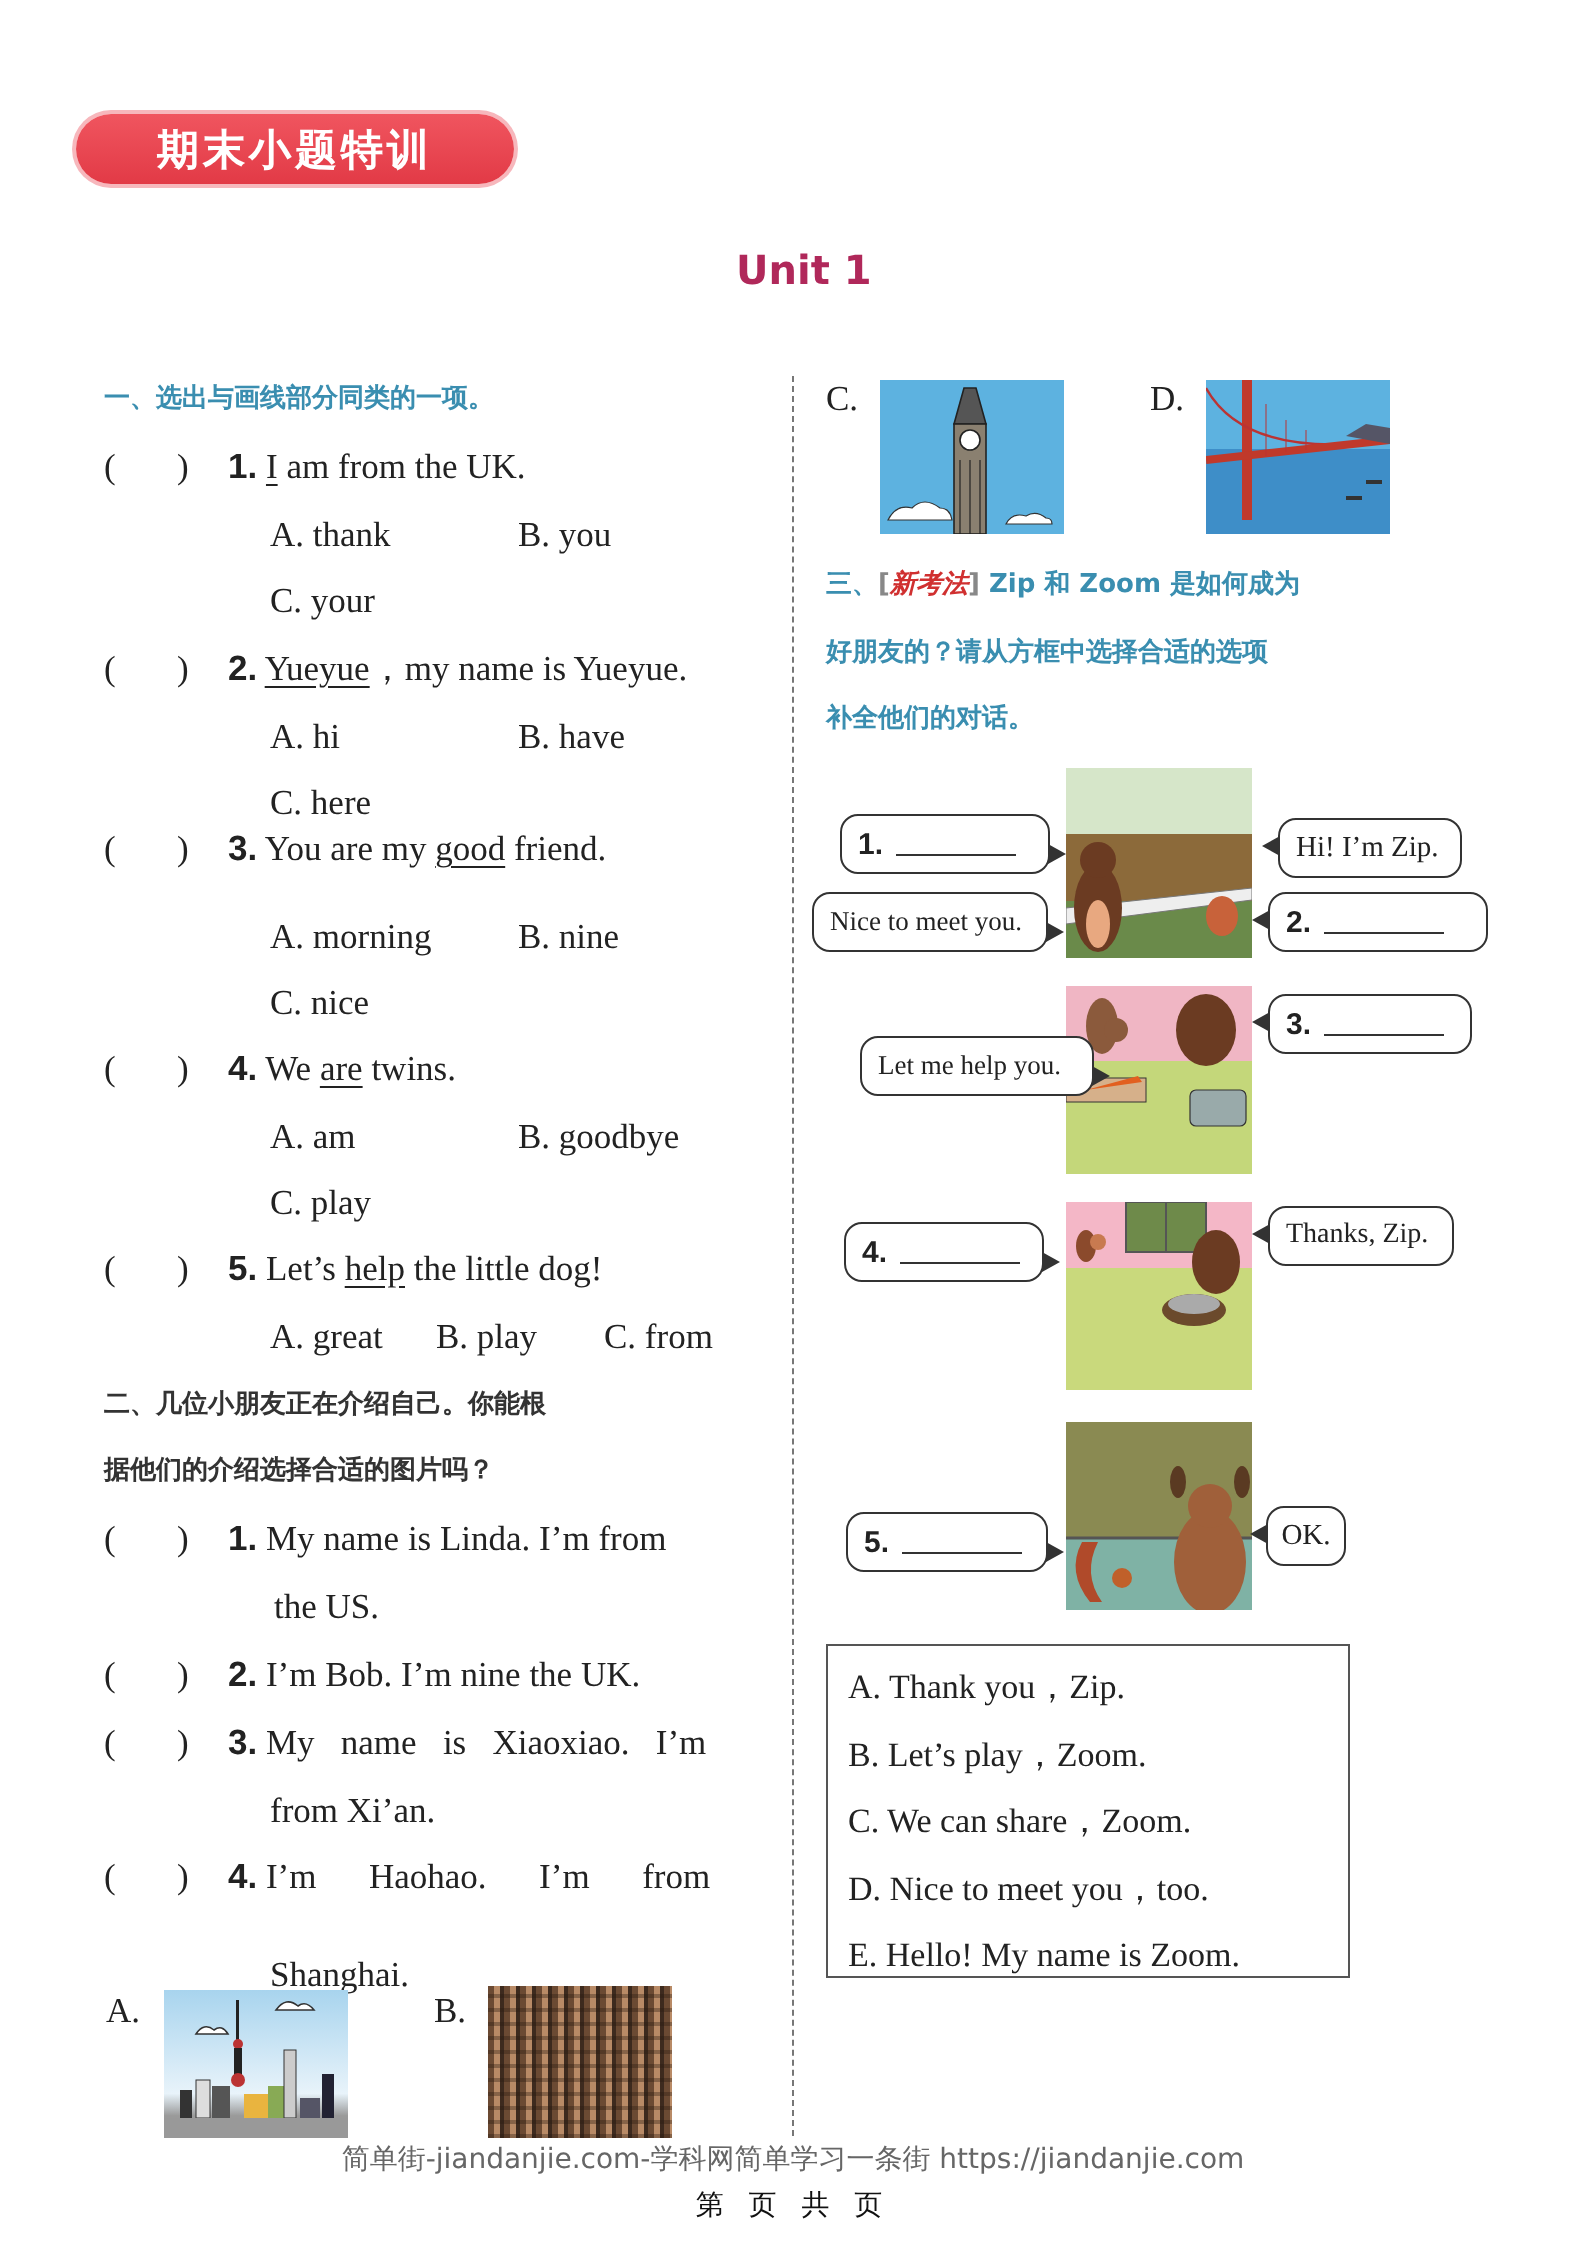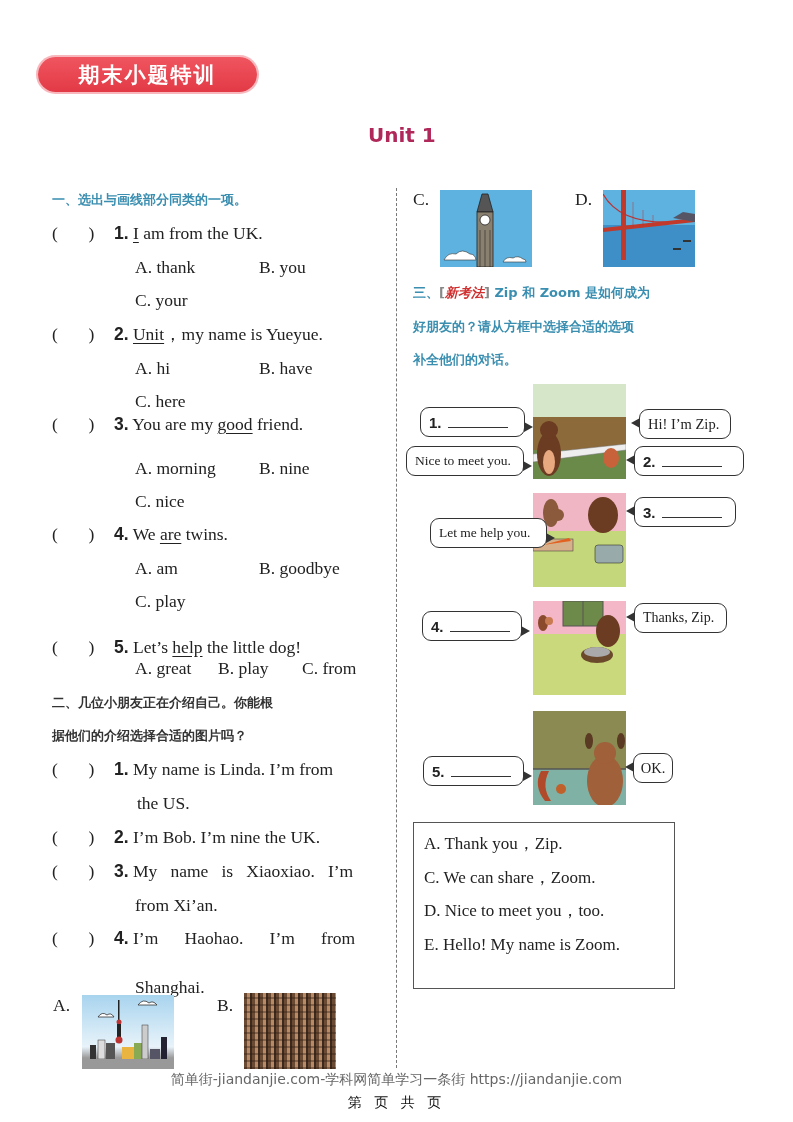--- a/index.html
+++ b/index.html
@@ -81,21 +81,21 @@
 <div class="q-line" style="top:222px;">
   <span class="paren">(&nbsp;&nbsp;&nbsp;&nbsp;&nbsp;&nbsp;&nbsp;)</span><span class="qnum">1.</span>
   <span></span><span class="u">I</span><span> am from the UK.</span>
 </div>
 <div class="opt" style="left:135px; top:256px;">A.  thank</div>
 <div class="opt" style="left:259px; top:256px;">B.  you</div>
 <div class="opt" style="left:135px; top:289px;">C.  your</div>
 
 <div class="q-line" style="top:323px;">
   <span class="paren">(&nbsp;&nbsp;&nbsp;&nbsp;&nbsp;&nbsp;&nbsp;)</span><span class="qnum">2.</span>
-  <span></span><span class="u">Unit</span><span>，my name is Yueyue.</span>
+  <span></span><span class="u">Yueyue</span><span>，my name is Yueyue.</span>
 </div>
 <div class="opt" style="left:135px; top:357px;">A.  hi</div>
 <div class="opt" style="left:259px; top:357px;">B.  have</div>
 <div class="opt" style="left:135px; top:390px;">C.  here</div>
 
 <div class="q-line" style="top:413px;">
   <span class="paren">(&nbsp;&nbsp;&nbsp;&nbsp;&nbsp;&nbsp;&nbsp;)</span><span class="qnum">3.</span>
   <span>You are my </span><span class="u">good</span><span> friend.</span>
 </div>
 <div class="opt" style="left:135px; top:457px;">A.  morning</div>
@@ -103,21 +103,21 @@
 <div class="opt" style="left:135px; top:490px;">C.  nice</div>
 
 <div class="q-line" style="top:523px;">
   <span class="paren">(&nbsp;&nbsp;&nbsp;&nbsp;&nbsp;&nbsp;&nbsp;)</span><span class="qnum">4.</span>
   <span>We </span><span class="u">are</span><span> twins.</span>
 </div>
 <div class="opt" style="left:135px; top:557px;">A.  am</div>
 <div class="opt" style="left:259px; top:557px;">B.  goodbye</div>
 <div class="opt" style="left:135px; top:590px;">C.  play</div>
 
-<div class="q-line" style="top:623px;margin-top:13px;">
+<div class="q-line" style="top:623px;">
   <span class="paren">(&nbsp;&nbsp;&nbsp;&nbsp;&nbsp;&nbsp;&nbsp;)</span><span class="qnum">5.</span>
   <span>Let’s </span><span class="u">help</span><span> the little dog!</span>
 </div>
 <div class="opt" style="left:135px; top:657px;">A.  great</div>
 <div class="opt" style="left:218px; top:657px;">B.  play</div>
 <div class="opt" style="left:302px; top:657px;">C.  from</div>
 
 <div class="sec-title dark" style="left:52px; top:686px;">二、几位小朋友正在介绍自己。你能根</div>
 <div class="sec-title dark" style="left:52px; top:719px;">据他们的介绍选择合适的图片吗？</div>
 
@@ -278,19 +278,20 @@
 <div class="bubble tail-r" style="left:423px; top:756px; width:101px; height:30px;">
   <span class="bnum">5.</span>
     <span class="blank"></span>
 </div>
 <div class="bubble tail-l" style="left:633px; top:753px; width:40px; height:30px; justify-content:center; padding:0;">
   <span>OK.</span>
 </div>
 
 <div class="answer-box">
   <div class="ans">A.  Thank you，Zip.</div>
+  <div class="ans">B.  Let’s play，Zoom.</div>
   <div class="ans">C.  We can share，Zoom.</div>
   <div class="ans">D.  Nice to meet you，too.</div>
   <div class="ans">E.  Hello! My name is Zoom.</div>
 </div>
 
 <div class="footer-url">简单街-jiandanjie.com-学科网简单学习一条街 https://jiandanjie.com</div>
 <div class="footer-page">第 页 共 页</div>
 
 </body></html>

